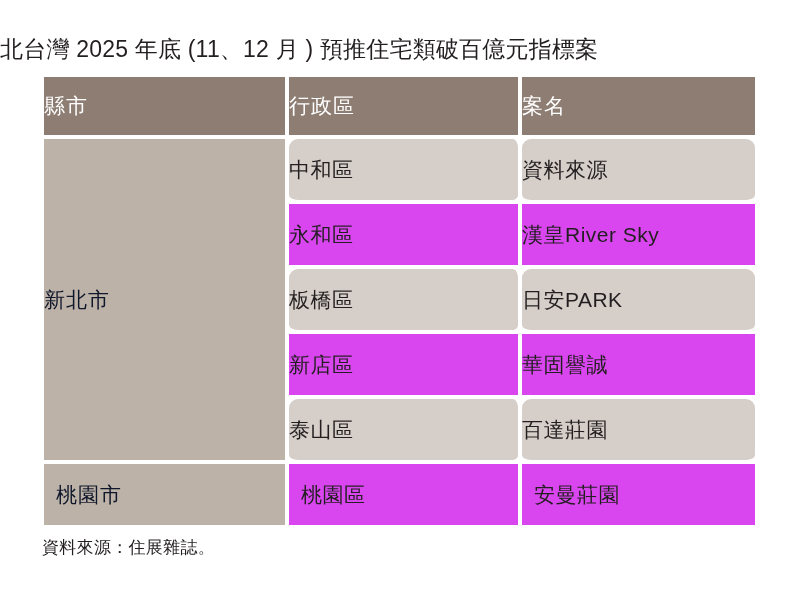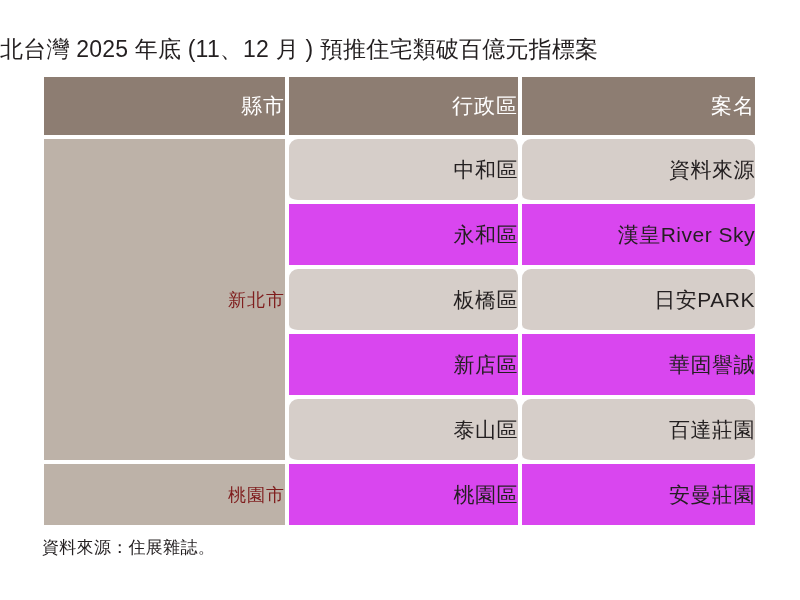--- a/index.html
+++ b/index.html
@@ -41,21 +41,21 @@
   table.data-table {
     width: 711px;
     border-collapse: separate;
     border-spacing: 0;
     table-layout: fixed;
   }
   table.data-table td,
   table.data-table th {
     padding: 0;
     margin: 4px;
-    text-align: right;
+    text-align: left;
     vertical-align: middle;
     font-weight: normal;
     border-right: 4px solid #ffffff;
     border-bottom: 4px solid #ffffff;
   }
   table.data-table th:last-child,
   table.data-table td:last-child {
     border-right: none;
   }
   .col-city  { width: 245px; }
@@ -64,40 +64,41 @@
 
   thead th {
     height: 58px;
     background: #8d7d72;
     color: #ffffff;
     font-size: 21px;
     letter-spacing: 1px;
   }
   td.city-cell {
     background: #bdb2a8;
-    color: #7f1d1d;
-    font-size: 18px;
+    color: #0f172a;
+    font-size: 21px;
     letter-spacing: 1px;
     border-bottom: 4px solid #ffffff;
   }
   tbody tr td {
     height: 61px;
     font-size: 21px;
     letter-spacing: 0.5px;
     color: #231f20;
   }
   tbody tr.row-dark td.data-cell {
     background: #d6cec9;
     border-radius: 9px;
   }
   tbody tr.row-light td.data-cell {
     background: #d946ef;
   }
   tbody tr:last-child td {
     border-bottom: none;
+    padding-left: 12px;
   }
   .source-note {
     position: absolute;
     left: 42px;
     top: 536px;
     font-size: 17px;
     line-height: 24px;
     letter-spacing: 0.3px;
     color: #231f20;
     white-space: nowrap;

